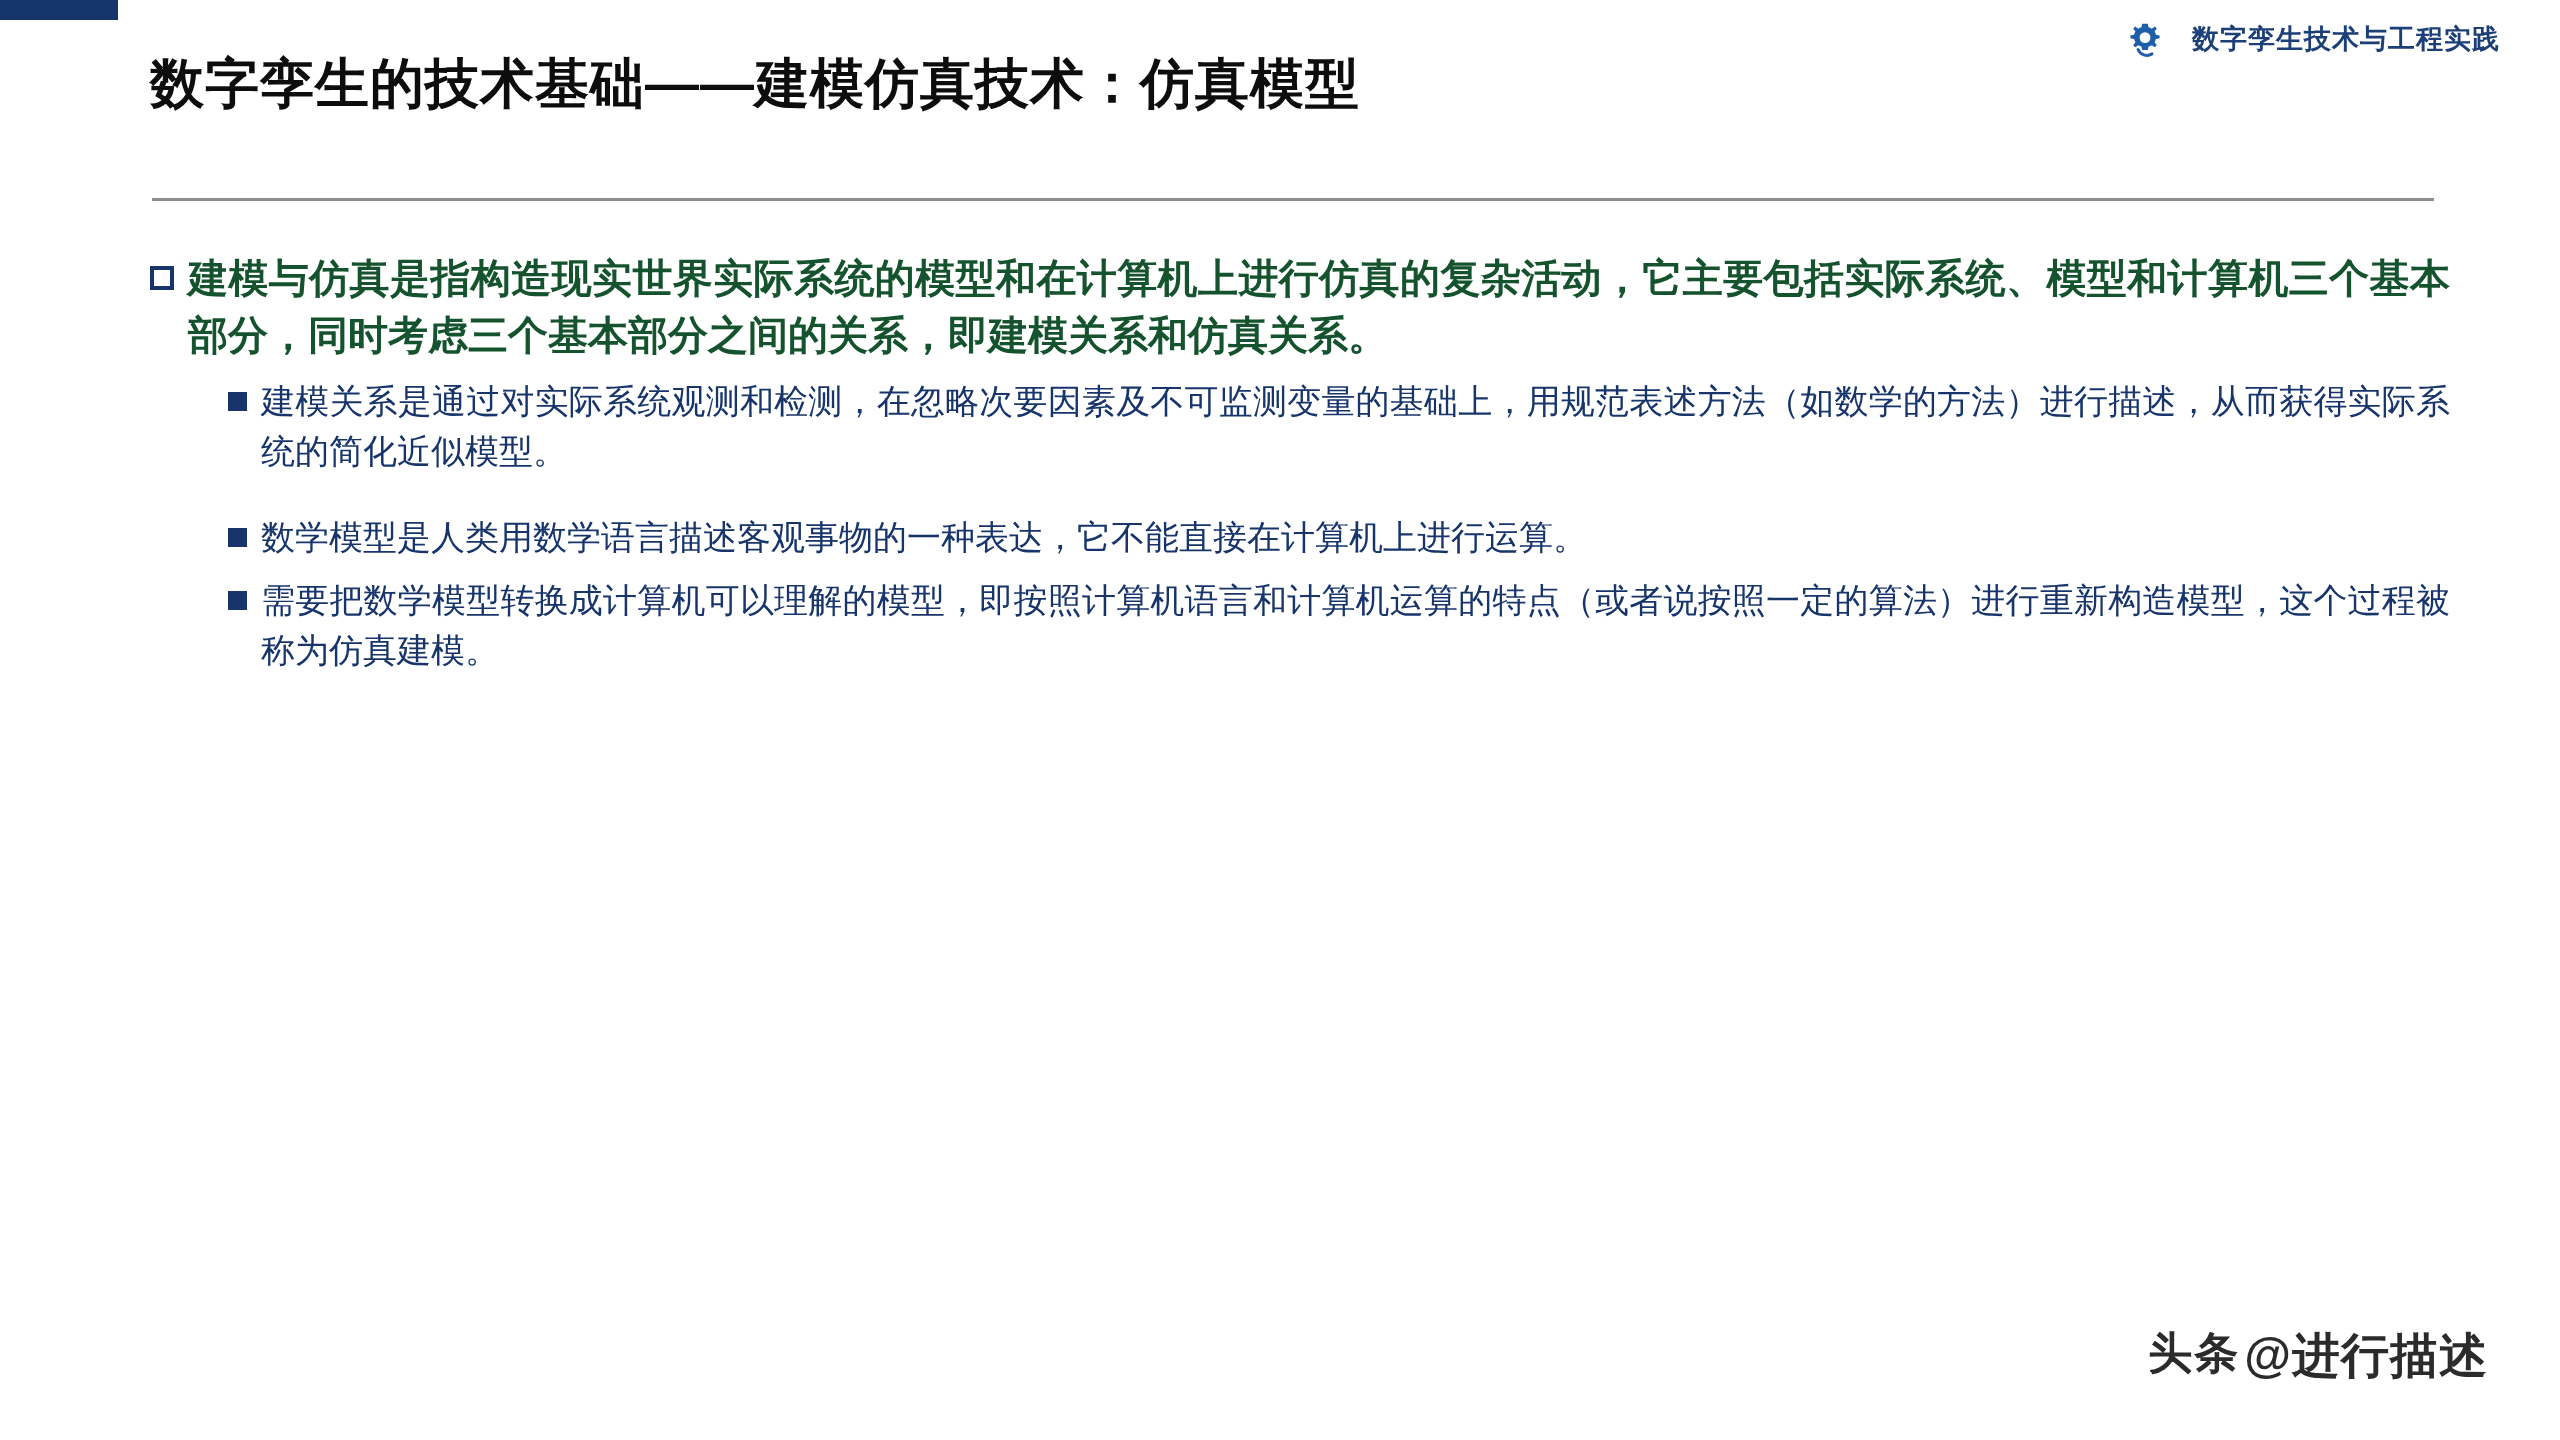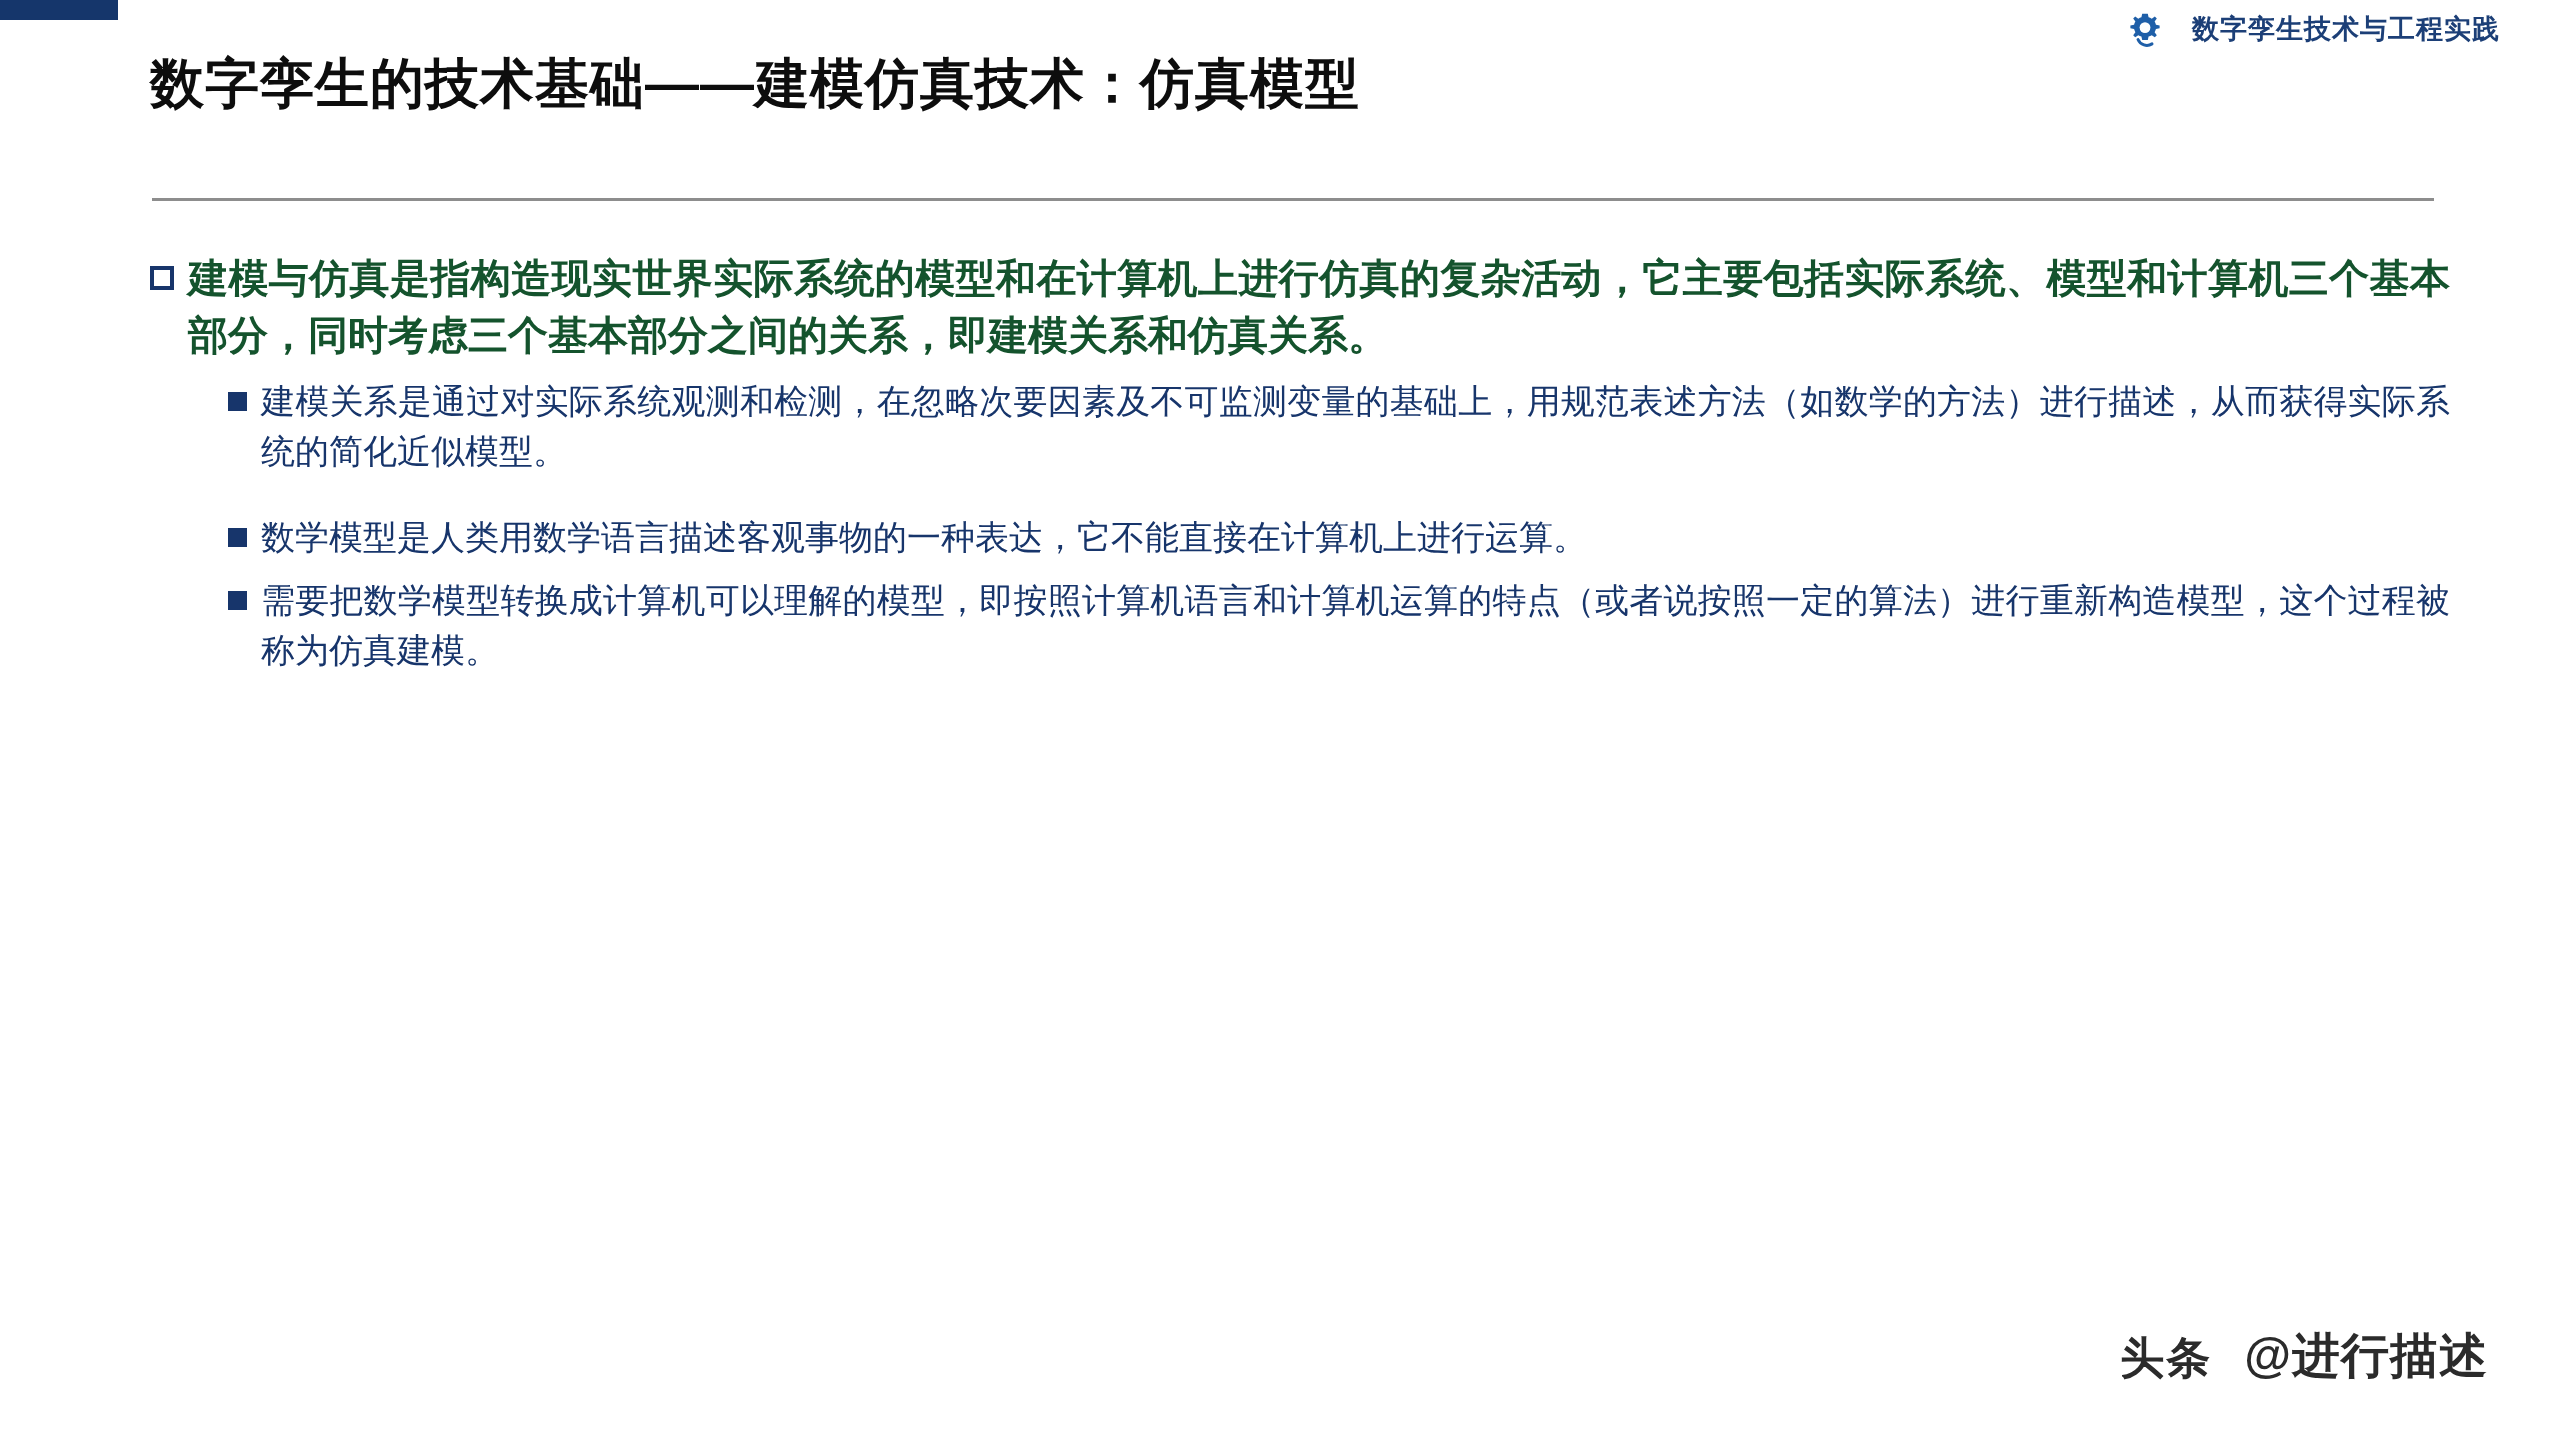--- a/index.html
+++ b/index.html
@@ -21,21 +21,21 @@
     top: 0;
     left: 0;
     width: 118px;
     height: 20px;
     background: #15366b;
   }
 
   
   .brand {
     position: absolute;
-    top: 8px;
+    top: 18px;
     right: 60px;
     display: flex;
     align-items: center;
     gap: 26px;
   }
   .brand-icon {
     width: 42px;
     height: 42px;
     display: block;
   }
@@ -128,22 +128,22 @@
   }
 
   .gap-small { height: 12px; }
 
   
   .watermark {
     position: absolute;
     right: 72px;
     bottom: 52px;
     display: flex;
-    align-items: flex-end;
-    gap: 32px;
+    align-items: flex-start;
+    gap: 4px;
     color: #3a3a3a;
   }
   .wm-logo {
     font-size: 44px;
     font-weight: 700;
     letter-spacing: 2px;
     color: #2b2b2b;
   }
   .wm-text {
     font-size: 48px;

